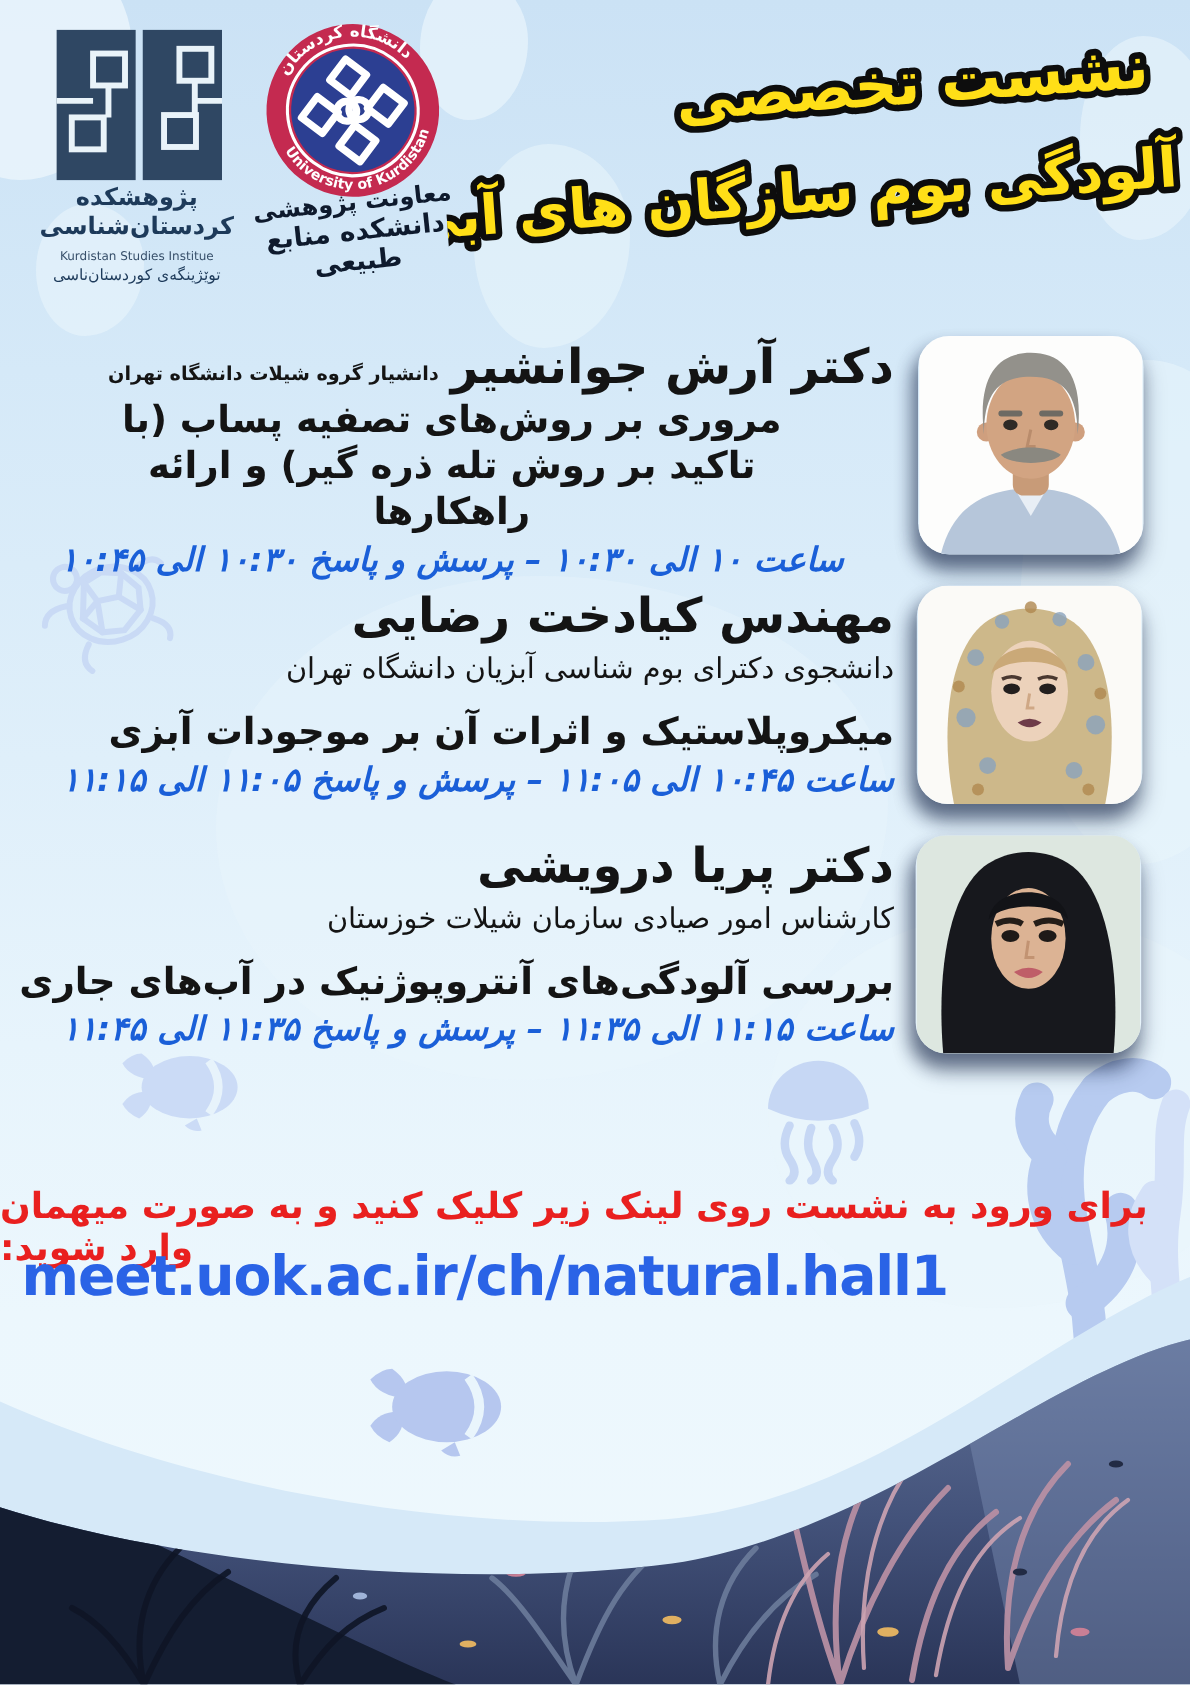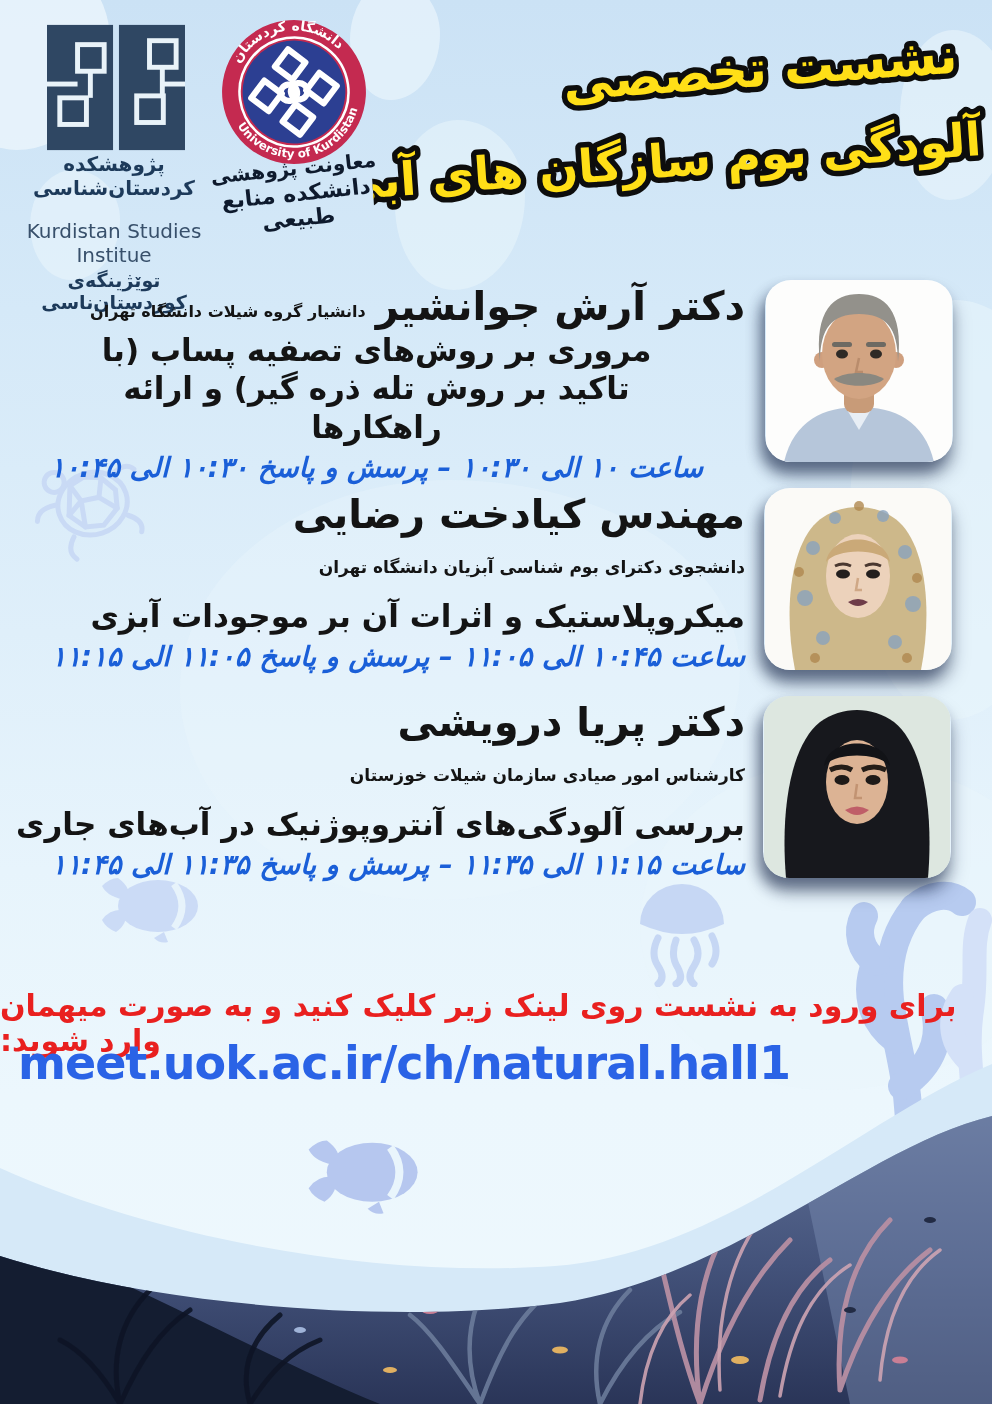--- a/index.html
+++ b/index.html
@@ -5,36 +5,36 @@
   html,body{margin:0;padding:0;}
   body{font-family:"DejaVu Sans","Liberation Sans",sans-serif;}
   #poster{position:relative;width:992px;height:1404px;overflow:hidden;
     background:linear-gradient(180deg,#cbe2f5 0%,#d5e9f8 22%,#dfeffa 45%,#e7f4fc 62%,#ecf7fd 78%,#eef8fd 100%);}
   .abs{position:absolute;}
   
   .blob{position:absolute;background:#eaf5fc;border-radius:48% 52% 55% 45%/50% 45% 55% 50%;opacity:.85;}
   
   .ksi-caption{left:8px;top:152px;width:212px;text-align:center;color:#1d3a5a;direction:rtl;}
   .ksi-fa{font-size:20px;font-weight:700;}
-  .ksi-en{font-size:20px;color:#38506b;direction:ltr;margin-top:19px;}
-  .ksi-ku{font-size:19px;font-weight:700;margin-top:2px;}
+  .ksi-en{font-size:10px;color:#38506b;direction:ltr;margin-top:9px;}
+  .ksi-ku{font-size:13px;font-weight:400;margin-top:2px;}
   .uok-dept{left:196px;top:156px;width:200px;text-align:center;transform:rotate(-6deg);color:#0e1a2d;direction:rtl;}
   .uok-dept .l1{font-size:20px;font-weight:800;}
   .uok-dept .l2{font-size:22px;font-weight:800;margin-top:1px;}
   .title-svg{left:368px;top:4px;transform:rotate(-4deg);}
   .title-svg text{font-family:"DejaVu Sans",sans-serif;font-weight:700;fill:#ffdf17;
     stroke:#0d0d0d;stroke-width:11;paint-order:stroke;stroke-linejoin:round;}
   
   .speaker .photo{position:absolute;width:188px;height:182px;border-radius:26px;overflow:hidden;
     box-shadow:-5px 10px 14px rgba(14,28,64,.45),0 14px 18px rgba(14,28,64,.35);}
   .speaker .txt{position:absolute;left:8px;right:247px;direction:rtl;color:#141414;}
   .nameline{display:flex;align-items:flex-end;gap:10px;}
   .name{font-size:40px;font-weight:800;line-height:1.1;white-space:nowrap;}
   .affil-inline{font-size:16px;font-weight:700;padding-bottom:7px;white-space:nowrap;}
-  .affil{font-size:17px;font-weight:700;margin-top:21px;}
+  .affil{font-size:24px;font-weight:400;margin-top:7px;}
   .topic{font-size:31px;font-weight:800;line-height:1.24;margin-top:20px;}
   .s1 .topic{text-align:center;max-width:625px;margin:3px auto 0;}
   .time{font-size:27.5px;font-weight:800;color:#1a5fd8;margin-top:5px;font-style:italic;}
   .s1 .time{text-align:center;}
   
   .cta{left:0;top:988px;width:992px;text-align:left;direction:rtl;
        font-size:30px;font-weight:800;color:#e9201f;}
   .link{left:18px;top:1036px;font-size:46px;font-weight:800;color:#2a63e6;
         direction:ltr;letter-spacing:-1px;cursor:pointer;}
   .deco{position:absolute;}

